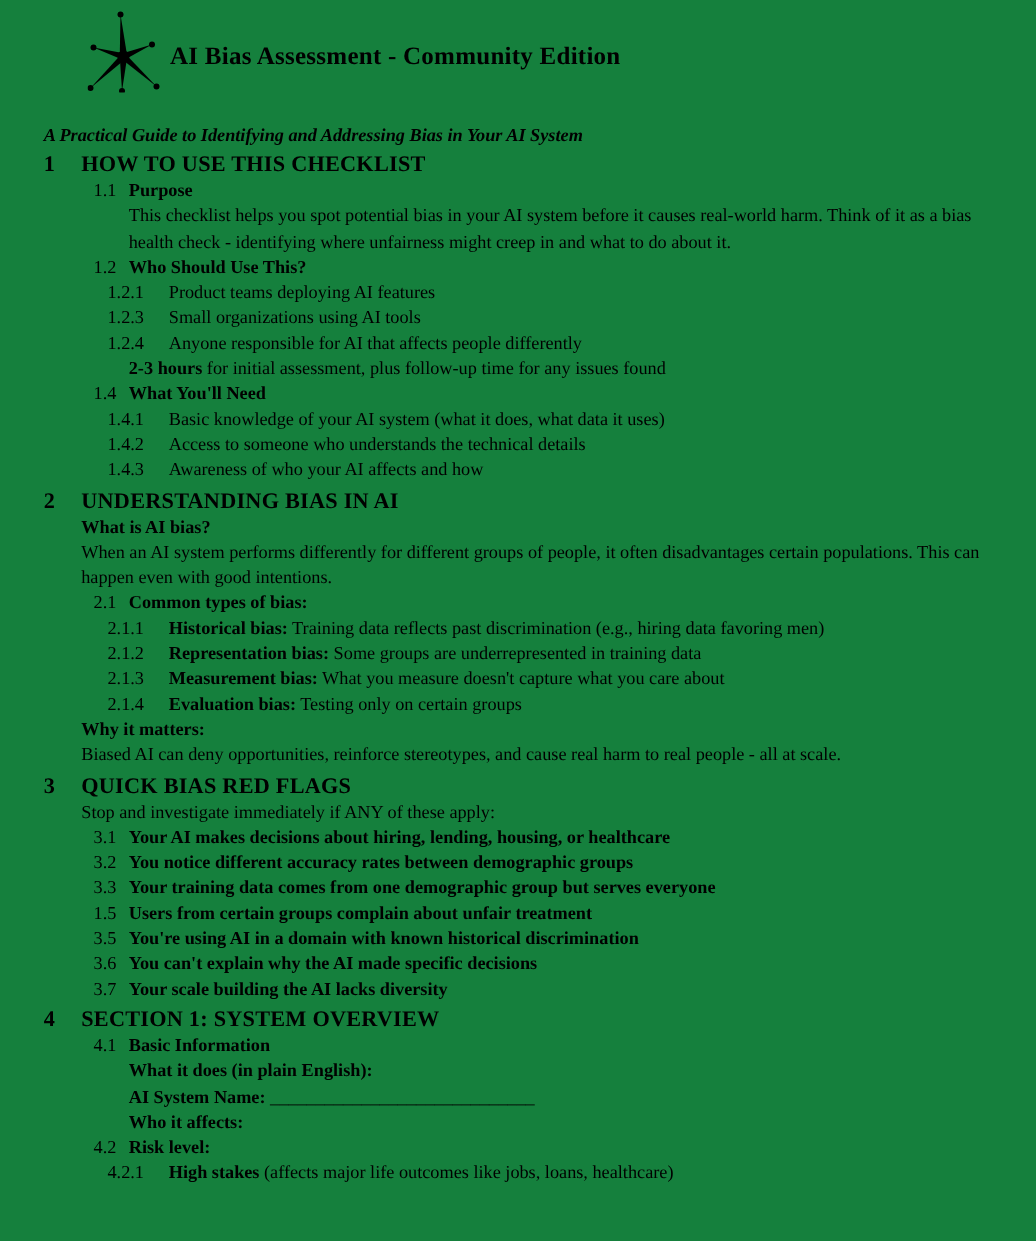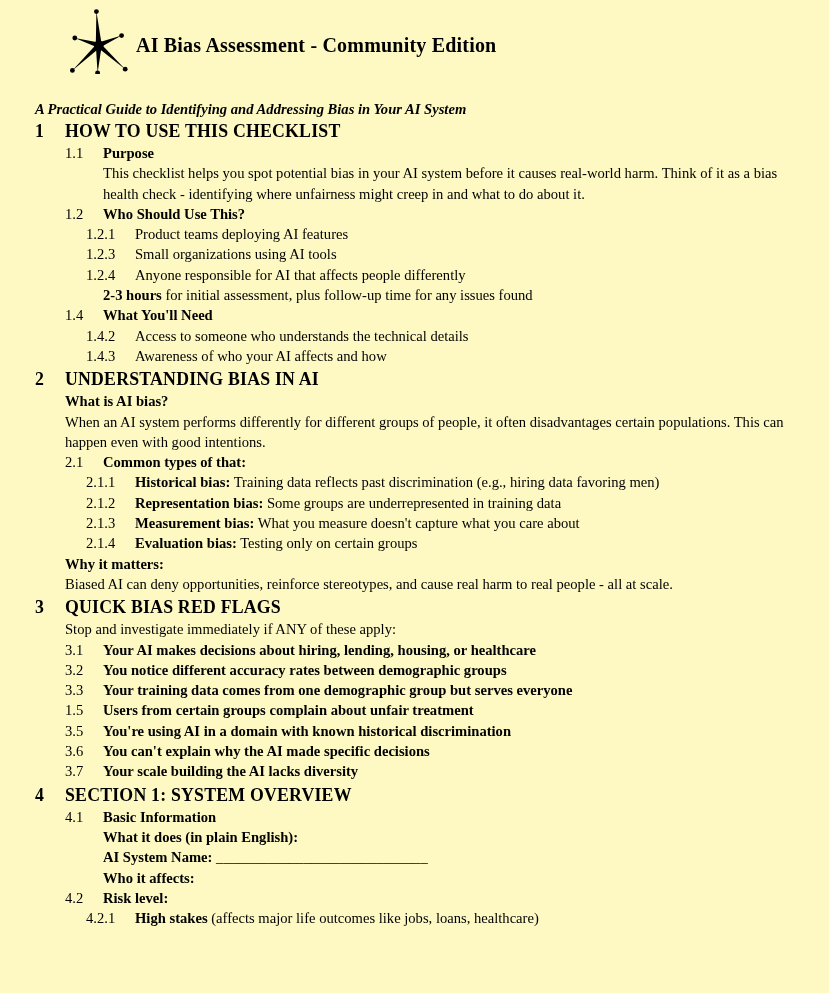--- a/index.html
+++ b/index.html
@@ -4,21 +4,21 @@
 <style>
   * { box-sizing: border-box; margin: 0; padding: 0; }
   html, body { background: #ffffff; }
   body {
     width: 829px;
     height: 993px;
     overflow: hidden;
     color: #000000;
     font-family: "Liberation Serif", serif;
   }
-  .page { width: 829px; height: 993px; background: #fef9c3; }
+  .page { width: 829px; height: 993px; background: #15803d; }
 
   
   .header { display: flex; align-items: flex-start; padding: 6px 0 0 70px; height: 72px; }
   .logo { width: 60px; height: 66px; flex-shrink: 0; margin-top: 2px; }
   .logo svg { width: 60px; height: 66px; display: block; }
   .doc-title {
     font-size: 20px; font-weight: bold; margin-left: 6px; margin-top: 28px;
     letter-spacing: 0.2px; white-space: nowrap;
   }
 
@@ -33,21 +33,21 @@
   
   .sec-h {
     display: flex;
     margin: 2px 35px 1px 35px;
     font-size: 17.8px; font-weight: bold; line-height: 22px;
     letter-spacing: 0.2px;
   }
   .sec-h .sn { width: 30px; flex-shrink: 0; }
 
   
-  .l2 { display: flex; margin: 0 30px 0 65px; font-size: 14.6px; line-height: 20.3px; }
+  .l2 { display: flex; margin: 0 30px 0 65px; font-size: 14.6px; line-height: 20.3px; text-align: center; }
   .l2 .n2 { width: 38px; flex-shrink: 0; }
 
   
   .l3 { display: flex; margin: 0 30px 0 86px; font-size: 14.6px; line-height: 20.3px; }
   .l3 .n3 { width: 49px; flex-shrink: 0; }
 
   
   .p1 { margin: 0 32px 0 65px;  font-size: 14.6px; line-height: 20.3px; }
   .p2 { margin: 0 32px 0 103px; font-size: 14.6px; line-height: 20.3px; }
 
@@ -109,39 +109,43 @@
     <span>Anyone responsible for AI that affects people differently</span>
   </div>
 
   <p class="p2"><span class="b">2-3 hours</span><span> for initial assessment, plus follow-up time for any issues found</span></p>
 
   <div class="l2">
     <span class="n2">1.4</span>
     <span class="b">What You'll Need</span>
   </div>
   <div class="l3">
+    <span class="n3">1.4.1</span>
+    <span>Basic knowledge of your AI system (what it does, what data it uses)</span>
+  </div>
+  <div class="l3">
     <span class="n3">1.4.2</span>
     <span>Access to someone who understands the technical details</span>
   </div>
   <div class="l3">
     <span class="n3">1.4.3</span>
     <span>Awareness of who your AI affects and how</span>
   </div>
 
   <div class="sec-h">
     <span class="sn">2</span>
     <span class="st">UNDERSTANDING BIAS IN AI</span>
   </div>
 
   <p class="p1 b">What is AI bias?</p>
   <p class="p1">When an AI system performs differently for different groups of people, it often disadvantages certain populations. This can happen even with good intentions.</p>
 
   <div class="l2">
     <span class="n2">2.1</span>
-    <span class="b">Common types of that:</span>
+    <span class="b">Common types of bias:</span>
   </div>
   <div class="l3">
     <span class="n3">2.1.1</span>
     <span><span class="b">Historical bias:</span><span> Training data reflects past discrimination (e.g., hiring data favoring men)</span></span>
   </div>
   <div class="l3">
     <span class="n3">2.1.2</span>
     <span><span class="b">Representation bias:</span><span> Some groups are underrepresented in training data</span></span>
   </div>
   <div class="l3">

